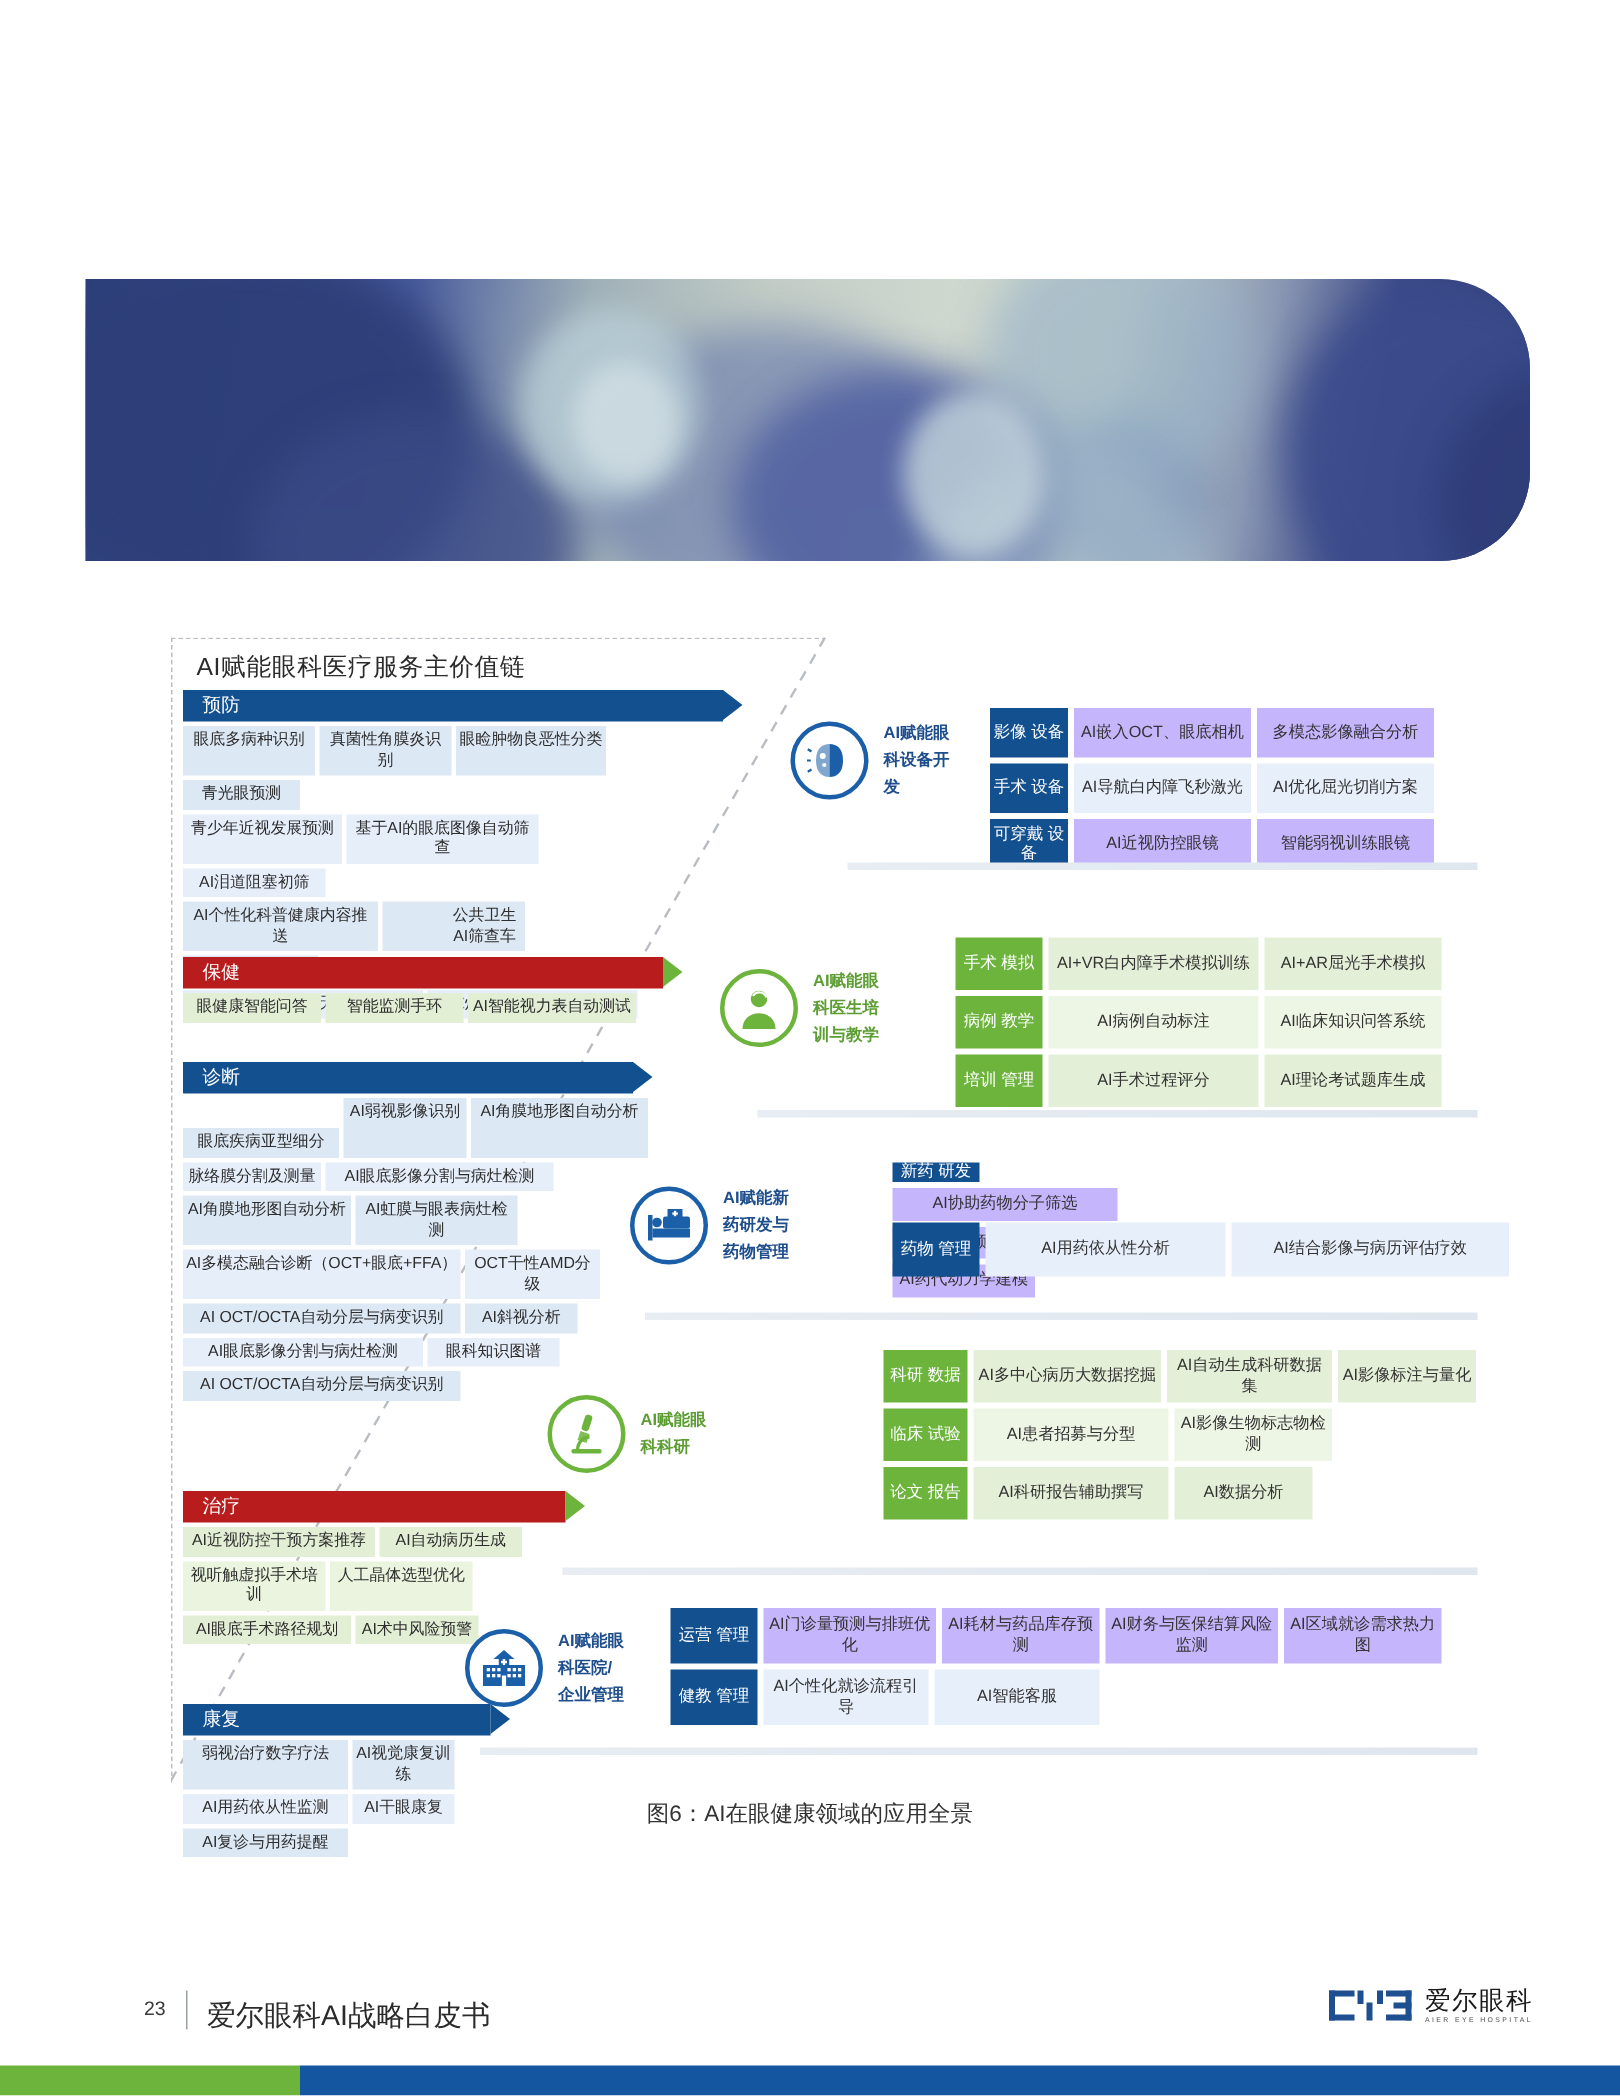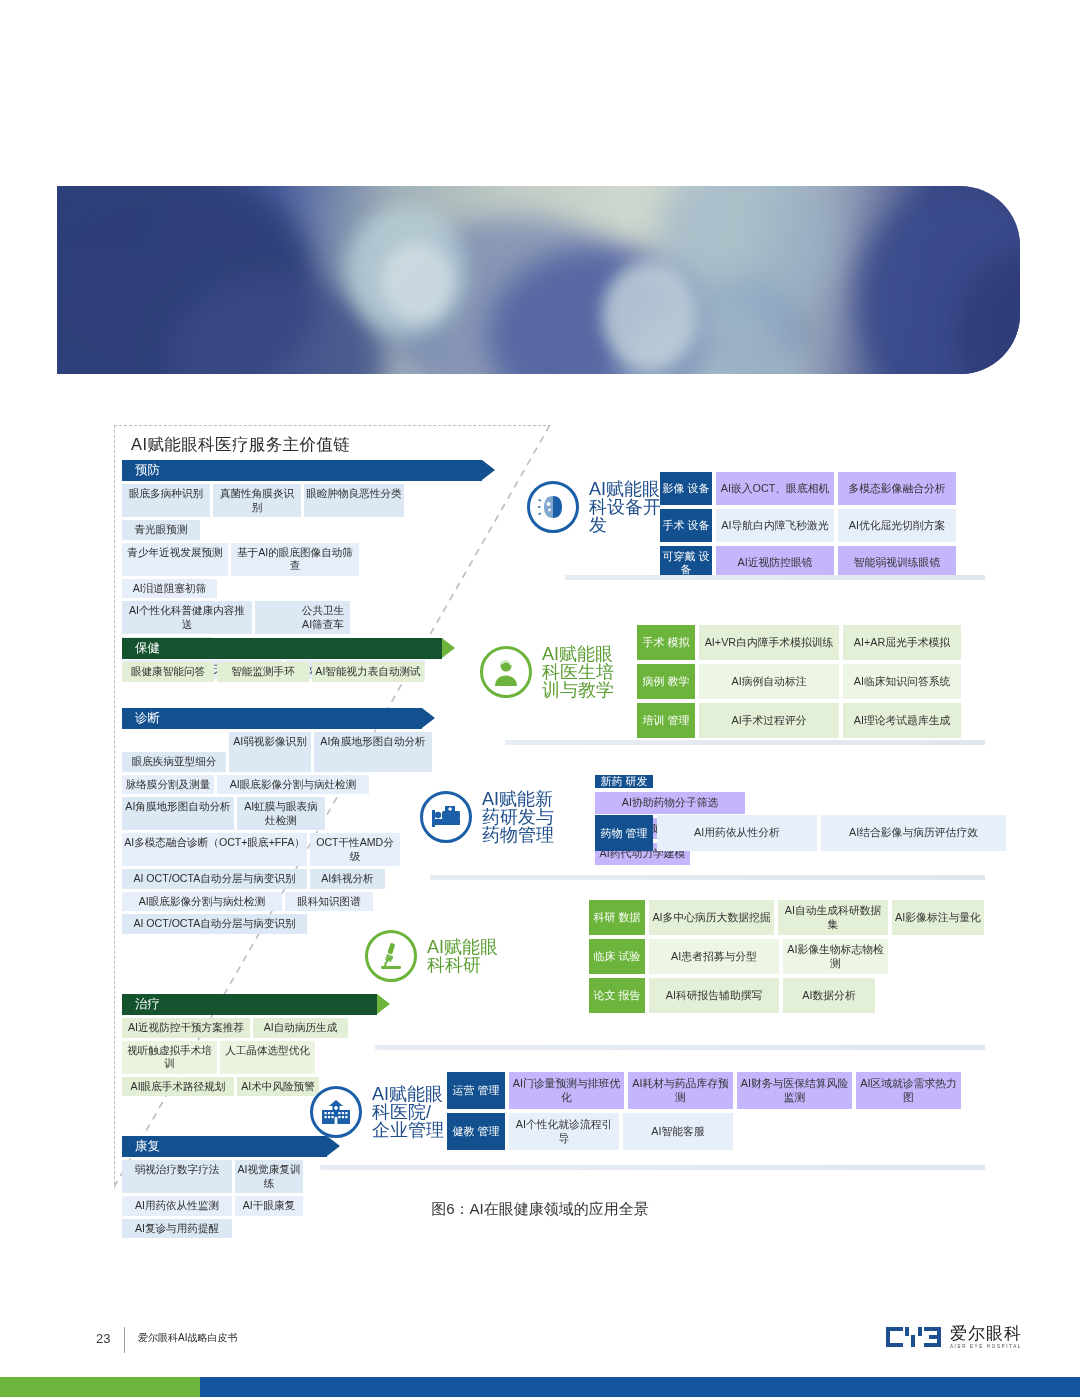--- a/index.html
+++ b/index.html
@@ -52,21 +52,21 @@
   .arrow-bar{
     position:relative;height:21px;color:#fff;font-size:12.5px;line-height:21px;
     padding-left:13px;box-sizing:border-box;
   }
   .arrow-bar::after{
     content:"";position:absolute;right:-13px;top:0;width:0;height:0;
     border-top:10.5px solid transparent;border-bottom:10.5px solid transparent;
   }
   .bar-blue{background:#13508f;}
   .bar-blue::after{border-left:13px solid #13508f;}
-  .bar-green{background:#14532d;}
+  .bar-green{background:#b91c1c;}
   .bar-green::after{border-left:13px solid #6cb43c;}
 
   .cells{display:flex;flex-wrap:wrap;margin-top:3px;gap:3px 3px;}
   .cell{
     box-sizing:border-box;padding:3px 2px;font-size:10.6px;line-height:13.5px;
     text-align:center;color:#2d2d2d;
   }
   .cell-blue{background:#dde8f5;}
   .cell-blue2{background:#e6eefa;}
   .cell-green{background:#e2efd4;}
@@ -74,22 +74,22 @@
 
   
   .branch{position:absolute;display:flex;align-items:center;}
   .branch .ico{
     width:52px;height:52px;border-radius:50%;box-sizing:border-box;
     display:flex;align-items:center;justify-content:center;flex:none;
   }
   .ico-blue{border:3px solid #1a5fa8;}
   .ico-green{border:3px solid #6cb43c;}
   .btitle{
-    font-size:18px;line-height:18px;margin-left:10px;white-space:pre-line;
-    font-weight:400;
+    font-size:11px;line-height:18px;margin-left:10px;white-space:pre-line;
+    font-weight:700;
   }
   .t-blue{color:#1f4e8c;}
   .t-green{color:#5d9e34;}
 
   .grid{position:absolute;display:flex;flex-direction:column;gap:4px;}
   .grow{display:flex;gap:4px;align-items:stretch;}
   .tag{
     width:58px;flex:none;display:flex;align-items:center;justify-content:center;
     color:#fff;font-size:11px;line-height:13px;text-align:center;box-sizing:border-box;
   }
@@ -109,21 +109,21 @@
   
   .caption{
     position:absolute;left:0;top:1200px;width:1080px;text-align:center;
     font-size:15px;color:#333;
   }
 
   
   .footer{position:absolute;left:0;top:1325px;width:1080px;height:40px;}
   .pg-num{position:absolute;left:96px;top:6px;font-size:13px;color:#3a3a3a;}
   .pg-rule{position:absolute;left:124px;top:2px;width:1px;height:26px;background:#9aa0a6;}
-  .pg-title{position:absolute;left:138px;top:6px;font-size:10px;color:#2b2b2b;}
+  .pg-title{position:absolute;left:138px;top:6px;font-size:19px;color:#2b2b2b;}
   .logo{position:absolute;right:58px;top:0px;display:flex;align-items:center;gap:9px;}
   .logo-eye{display:flex;gap:2px;}
   .le{width:17px;height:20px;position:relative;}
   .le i{position:absolute;background:#1d4f91;}
   .logo-cn{line-height:1;}
   .logo-cn .cn{font-size:17px;color:#1b1b1b;letter-spacing:1px;}
   .logo-cn .en{font-size:4.6px;color:#4a4a4a;letter-spacing:1.6px;margin-top:3px;}
   .bottom-band{position:absolute;left:0;top:1377px;width:1080px;height:20px;display:flex;}
   .band-g{width:200px;background:#6cb43c;}
   .band-b{flex:1;background:#1457a0;}
@@ -193,21 +193,21 @@
           <div class="cell cell-blue" style="width: 104px; margin-top: 20px;">眼底疾病亚型细分</div>
           <div class="cell cell-blue" style="width: 82px;">AI弱视影像识别</div>
           <div class="cell cell-blue" style="width: 118px;">AI角膜地形图自动分析</div>
         </div>
         <div class="cells">
           <div class="cell cell-blue2" style="width: 92px;">脉络膜分割及测量</div>
           <div class="cell cell-blue2" style="width: 152px;">AI眼底影像分割与病灶检测</div>
         </div>
         <div class="cells">
           <div class="cell cell-blue" style="width: 112px;">AI角膜地形图自动分析</div>
-          <div class="cell cell-blue" style="width: 88px;">AI虹膜与眼表病灶检测</div>
+          <div class="cell cell-blue" style="width: 108px;">AI虹膜与眼表病灶检测</div>
         </div>
         <div class="cells">
           <div class="cell cell-blue2" style="width: 185px;">AI多模态融合诊断（OCT+眼底+FFA）</div>
           <div class="cell cell-blue2" style="width: 90px;">OCT干性AMD分级</div>
         </div>
         <div class="cells">
           <div class="cell cell-blue" style="width: 185px;">AI OCT/OCTA自动分层与病变识别</div>
           <div class="cell cell-blue" style="width: 75px;">AI斜视分析</div>
         </div>
         <div class="cells">

